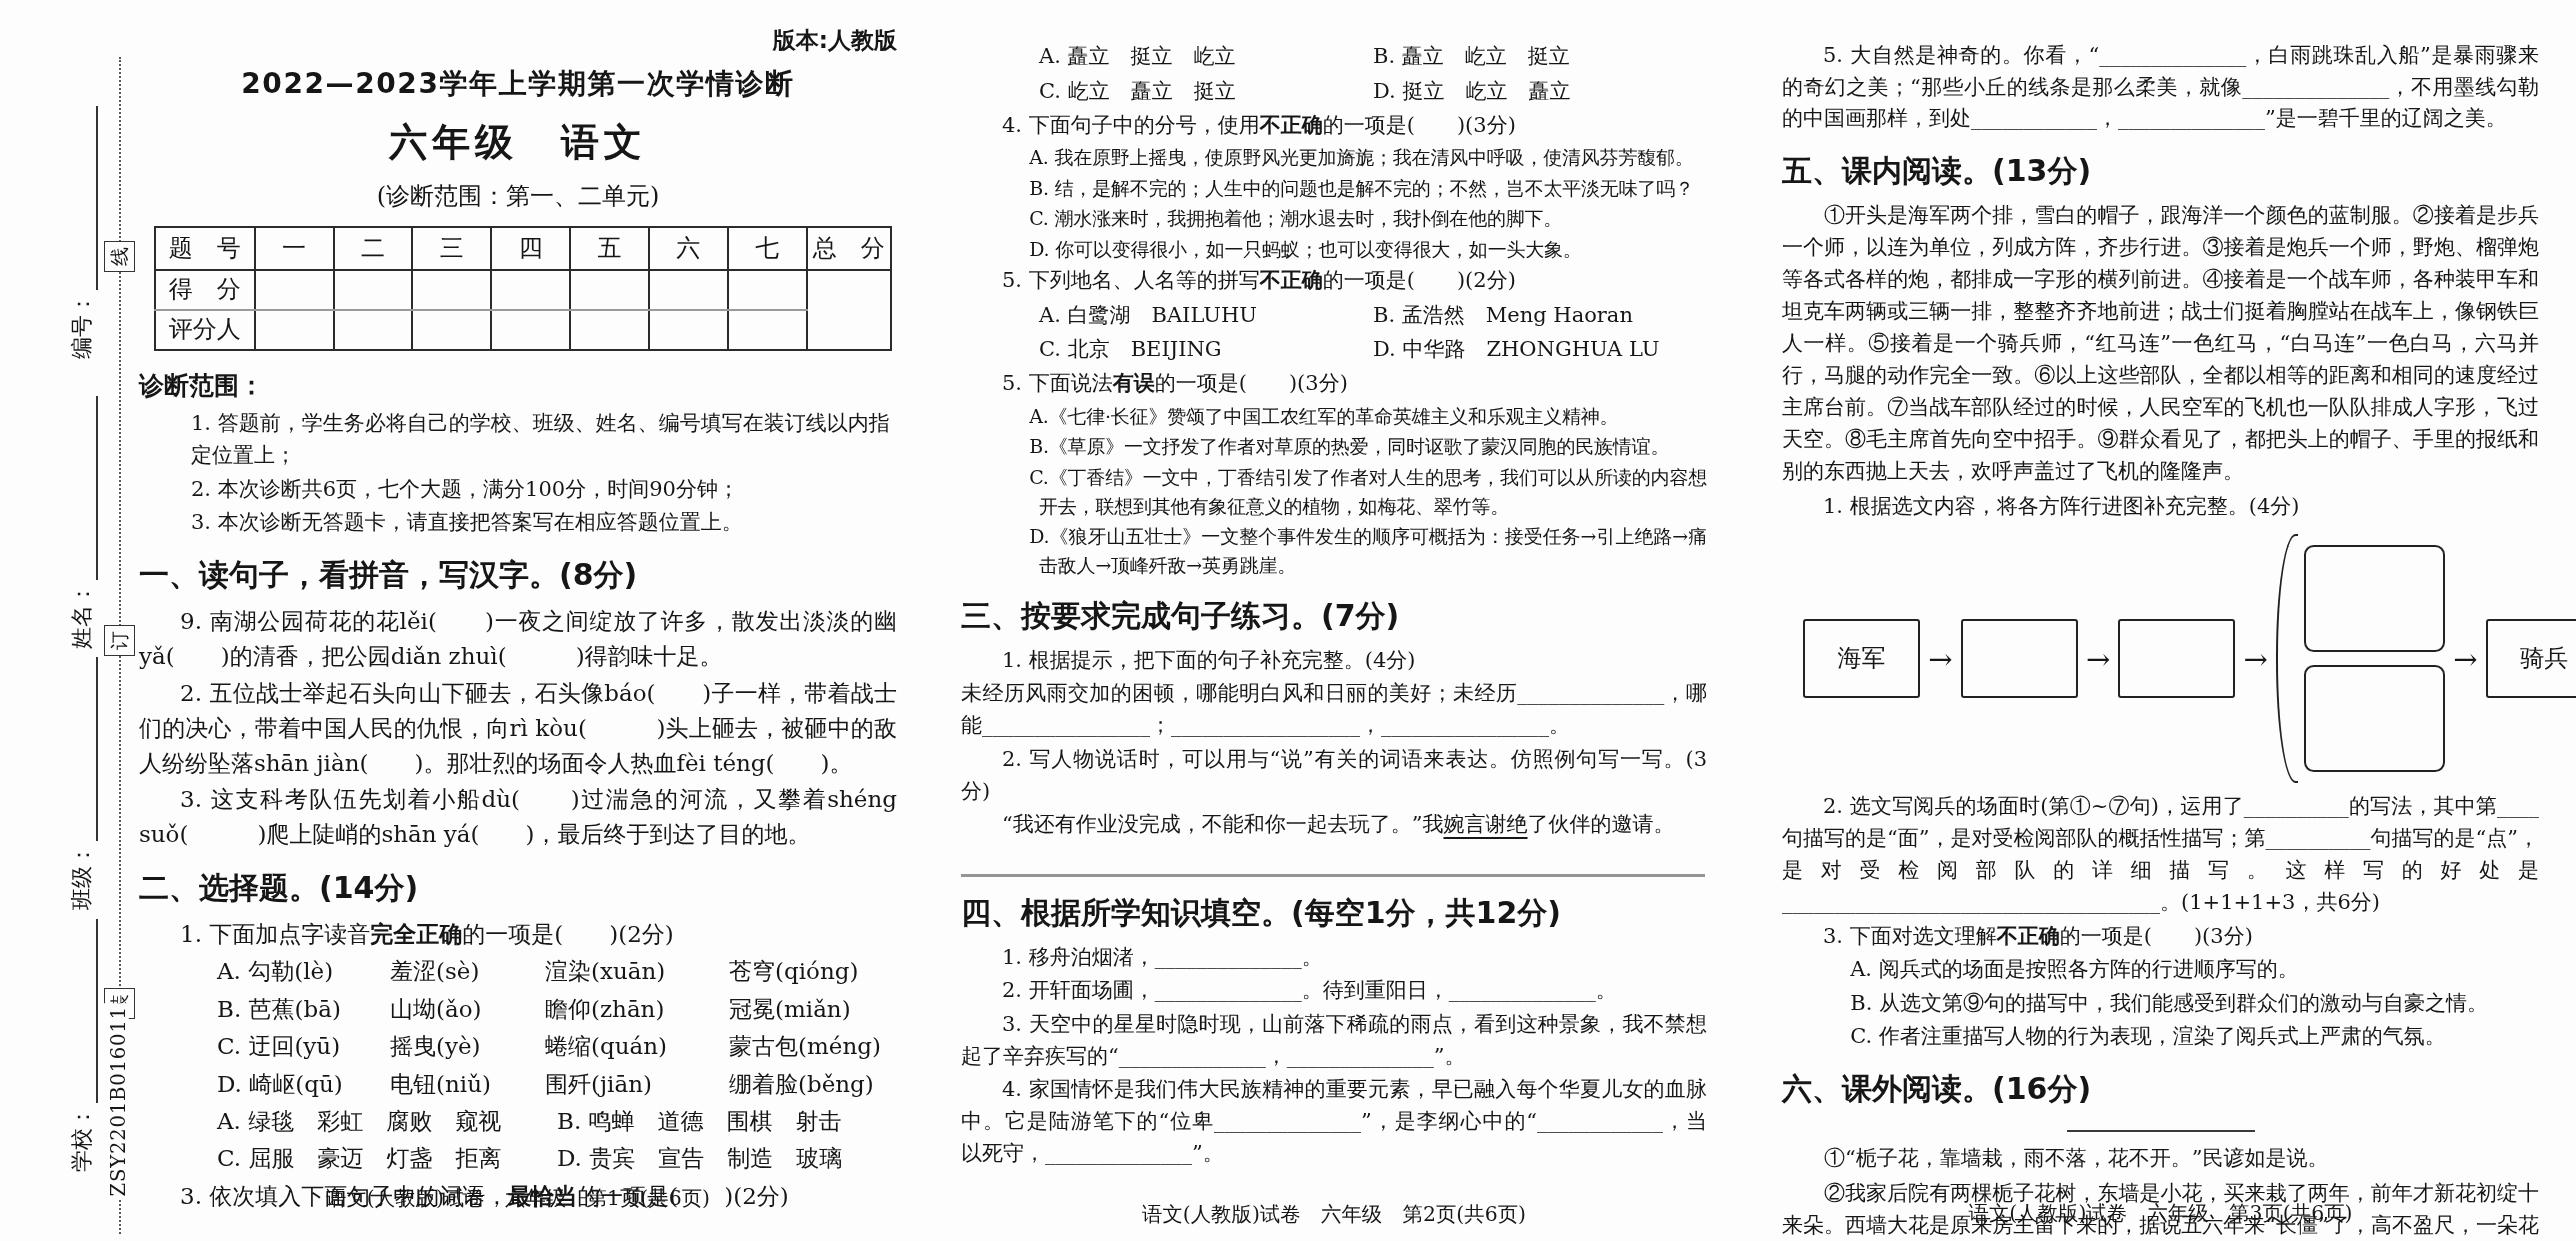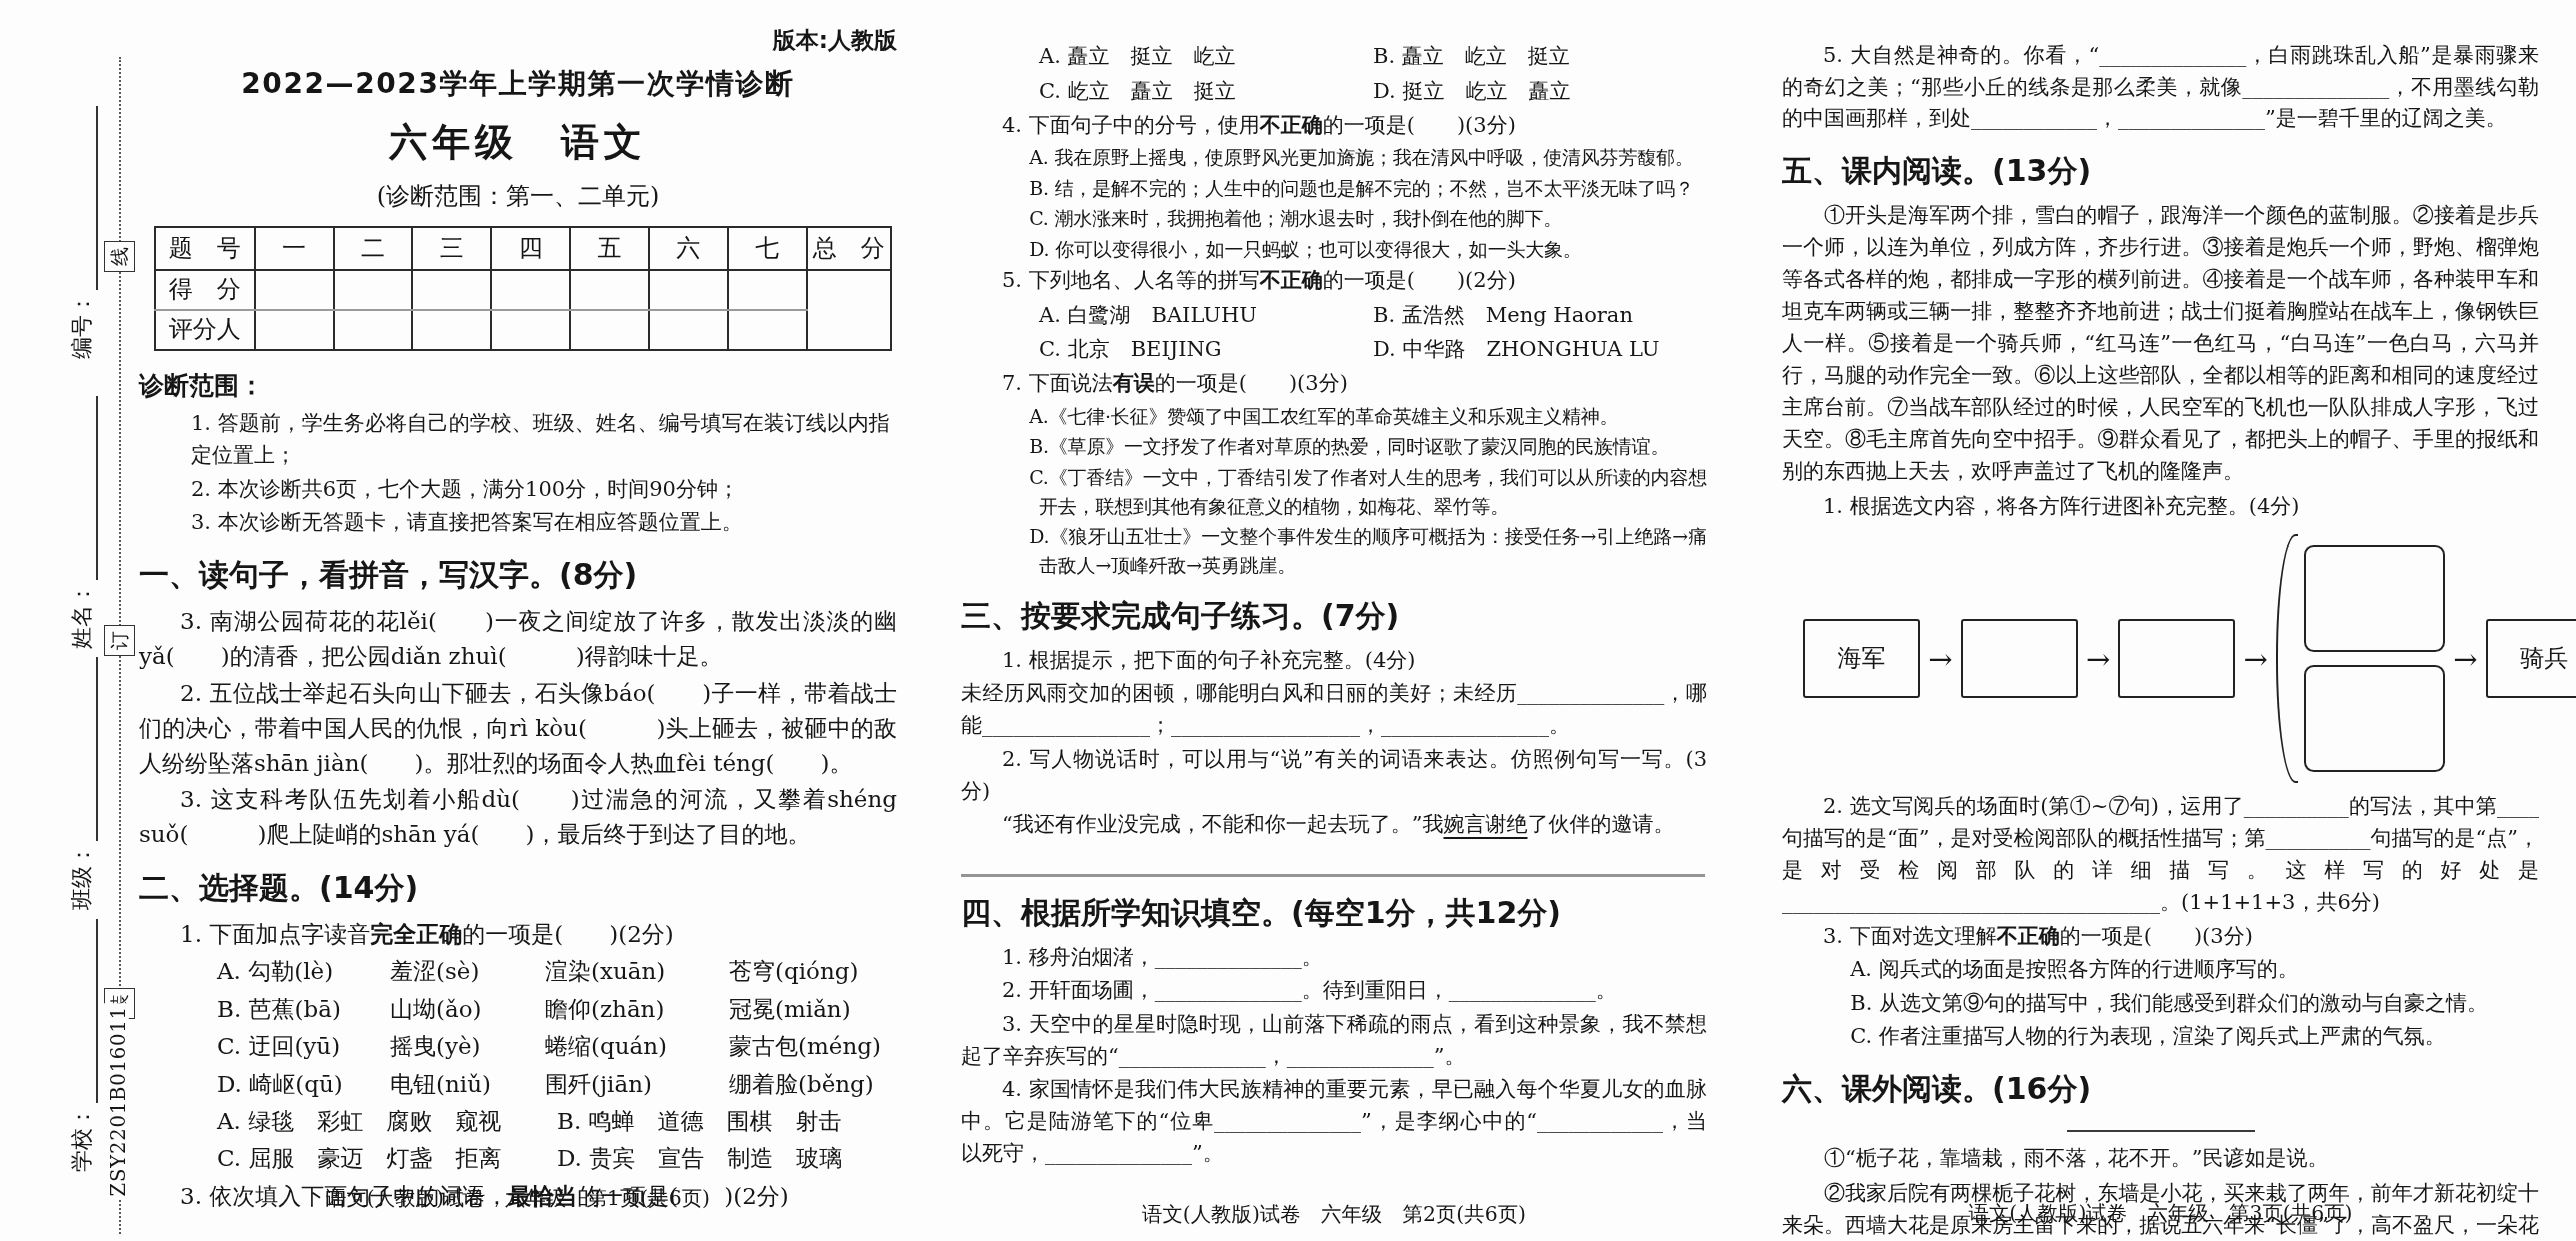--- a/index.html
+++ b/index.html
@@ -144,21 +144,21 @@
     </tr>
   </tbody>
     </table>
 
   <div class="notes-t hd">诊断范围：</div>
   <p class="note">1. 答题前，学生务必将自己的学校、班级、姓名、编号填写在装订线以内指定位置上；</p>
   <p class="note">2. 本次诊断共6页，七个大题，满分100分，时间90分钟；</p>
   <p class="note">3. 本次诊断无答题卡，请直接把答案写在相应答题位置上。</p>
 
   <div class="sec-h hd">一、读句子，看拼音，写汉字。(8分)</div>
-  <p class="stem">3. 南湖公园荷花的花lěi(　　)一夜之间绽放了许多，散发出淡淡的幽yǎ(　　)的清香，把公园diǎn zhuì(　　　)得韵味十足。</p>
+  <p class="stem">9. 南湖公园荷花的花lěi(　　)一夜之间绽放了许多，散发出淡淡的幽yǎ(　　)的清香，把公园diǎn zhuì(　　　)得韵味十足。</p>
   <p class="stem">2. 五位战士举起石头向山下砸去，石头像báo(　　)子一样，带着战士们的决心，带着中国人民的仇恨，向rì kòu(　　　)头上砸去，被砸中的敌人纷纷坠落shān jiàn(　　)。那壮烈的场面令人热血fèi téng(　　)。</p>
   <p class="stem">3. 这支科考队伍先划着小船dù(　　)过湍急的河流，又攀着shéng suǒ(　　　)爬上陡峭的shān yá(　　)，最后终于到达了目的地。</p>
 
   <div class="sec-h hd">二、选择题。(14分)</div>
   <p class="stem"><span>1. 下面加点字读音</span><span class="b">完全正确</span><span>的一项是(　　)(2分)</span></p>
   <div class="row4">
     <span>A. 勾勒(lè)</span>
     <span>羞涩(sè)</span>
     <span>渲染(xuān)</span>
     <span>苍穹(qióng)</span>
@@ -215,21 +215,21 @@
   <p class="stem"><span>5. 下列地名、人名等的拼写</span><span class="b">不正确</span><span>的一项是(　　)(2分)</span></p>
   <div class="row2">
     <span>A. 白鹭湖　BAILUHU</span>
     <span>B. 孟浩然　Meng Haoran</span>
   </div>
   <div class="row2">
     <span>C. 北京　BEIJING</span>
     <span>D. 中华路　ZHONGHUA LU</span>
   </div>
 
-  <p class="stem"><span>7. 下面说法</span><span class="b">有误</span><span>的一项是(　　)(3分)</span></p>
+  <p class="stem"><span>5. 下面说法</span><span class="b">有误</span><span>的一项是(　　)(3分)</span></p>
   <p class="opt tight">A.《七律·长征》赞颂了中国工农红军的革命英雄主义和乐观主义精神。</p>
   <p class="opt tight">B.《草原》一文抒发了作者对草原的热爱，同时讴歌了蒙汉同胞的民族情谊。</p>
   <p class="opt tight">C.《丁香结》一文中，丁香结引发了作者对人生的思考，我们可以从所读的内容想开去，联想到其他有象征意义的植物，如梅花、翠竹等。</p>
   <p class="opt tight">D.《狼牙山五壮士》一文整个事件发生的顺序可概括为：接受任务→引上绝路→痛击敌人→顶峰歼敌→英勇跳崖。</p>
 
   <div class="sec-h hd">三、按要求完成句子练习。(7分)</div>
   <p class="stem">1. 根据提示，把下面的句子补充完整。(4分)</p>
   <p class="noindent">未经历风雨交加的困顿，哪能明白风和日丽的美好；未经历______________，哪能________________；__________________，________________。</p>
   <p class="stem">2. 写人物说话时，可以用与“说”有关的词语来表达。仿照例句写一写。(3分)</p>
   <p class="stem"><span>“我还有作业没完成，不能和你一起去玩了。”我</span><span class="u">婉言谢绝</span><span>了伙伴的邀请。</span></p>

